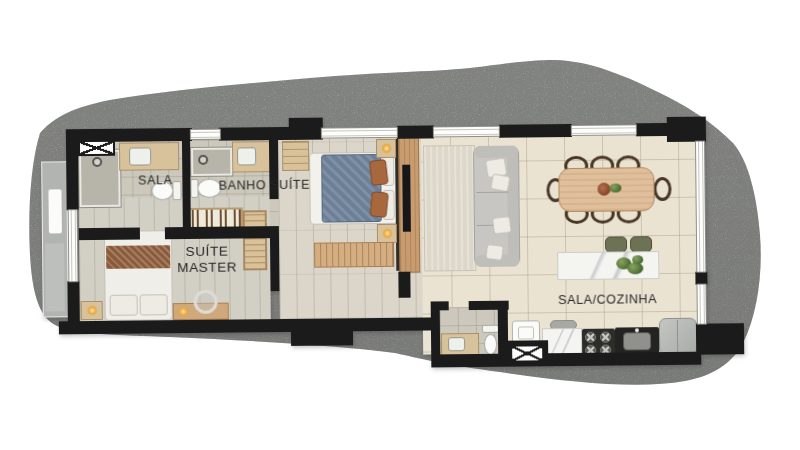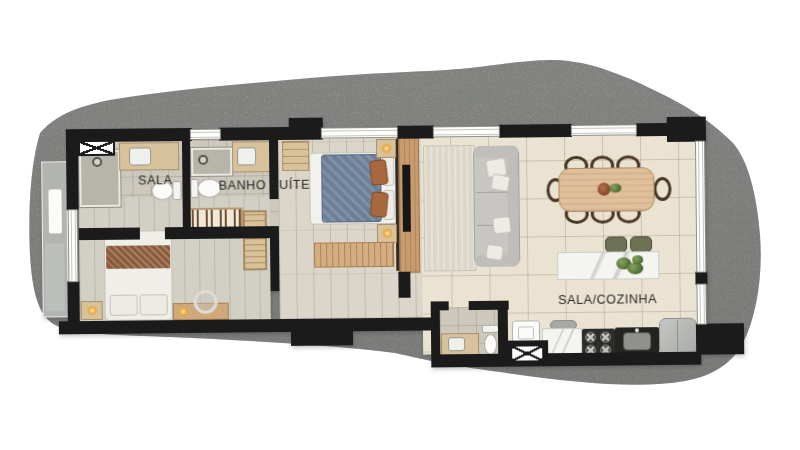--- a/index.html
+++ b/index.html
@@ -250,16 +250,18 @@
     <div class="a winh" style="left:572px;top:127px;width:66px;height:11px;z-index:5;"></div>
     <div class="a winv" style="left:68px;top:206px;width:10px;height:73px;z-index:5;"></div>
     <div class="a winv" style="left:696px;top:144px;width:10px;height:132px;z-index:5;"></div>
     <div class="a winv" style="left:696px;top:287px;width:10px;height:41px;z-index:5;"></div>
 
     <div class="a xbox" style="left:79px;top:137px;width:37px;height:16px;z-index:5;"></div>
     <div class="a xbox" style="left:509px;top:346px;width:34px;height:18px;z-index:5;"></div>
 
     <div class="a lbl" style="left:126px;top:171px;width:60px;">SALA</div>
     <div class="a lbl" style="left:215px;top:177px;width:100px;">BANHO SUÍTE</div>
+    <div class="a lbl lbl2" style="left:160px;top:242px;width:94px;">SUÍTE</div>
+    <div class="a lbl lbl2" style="left:160px;top:258px;width:94px;">MASTER</div>
     <div class="a lbl" style="left:553px;top:295px;width:108px;">SALA/COZINHA</div>
 
   </div>
 </div>
 
 </body></html>

